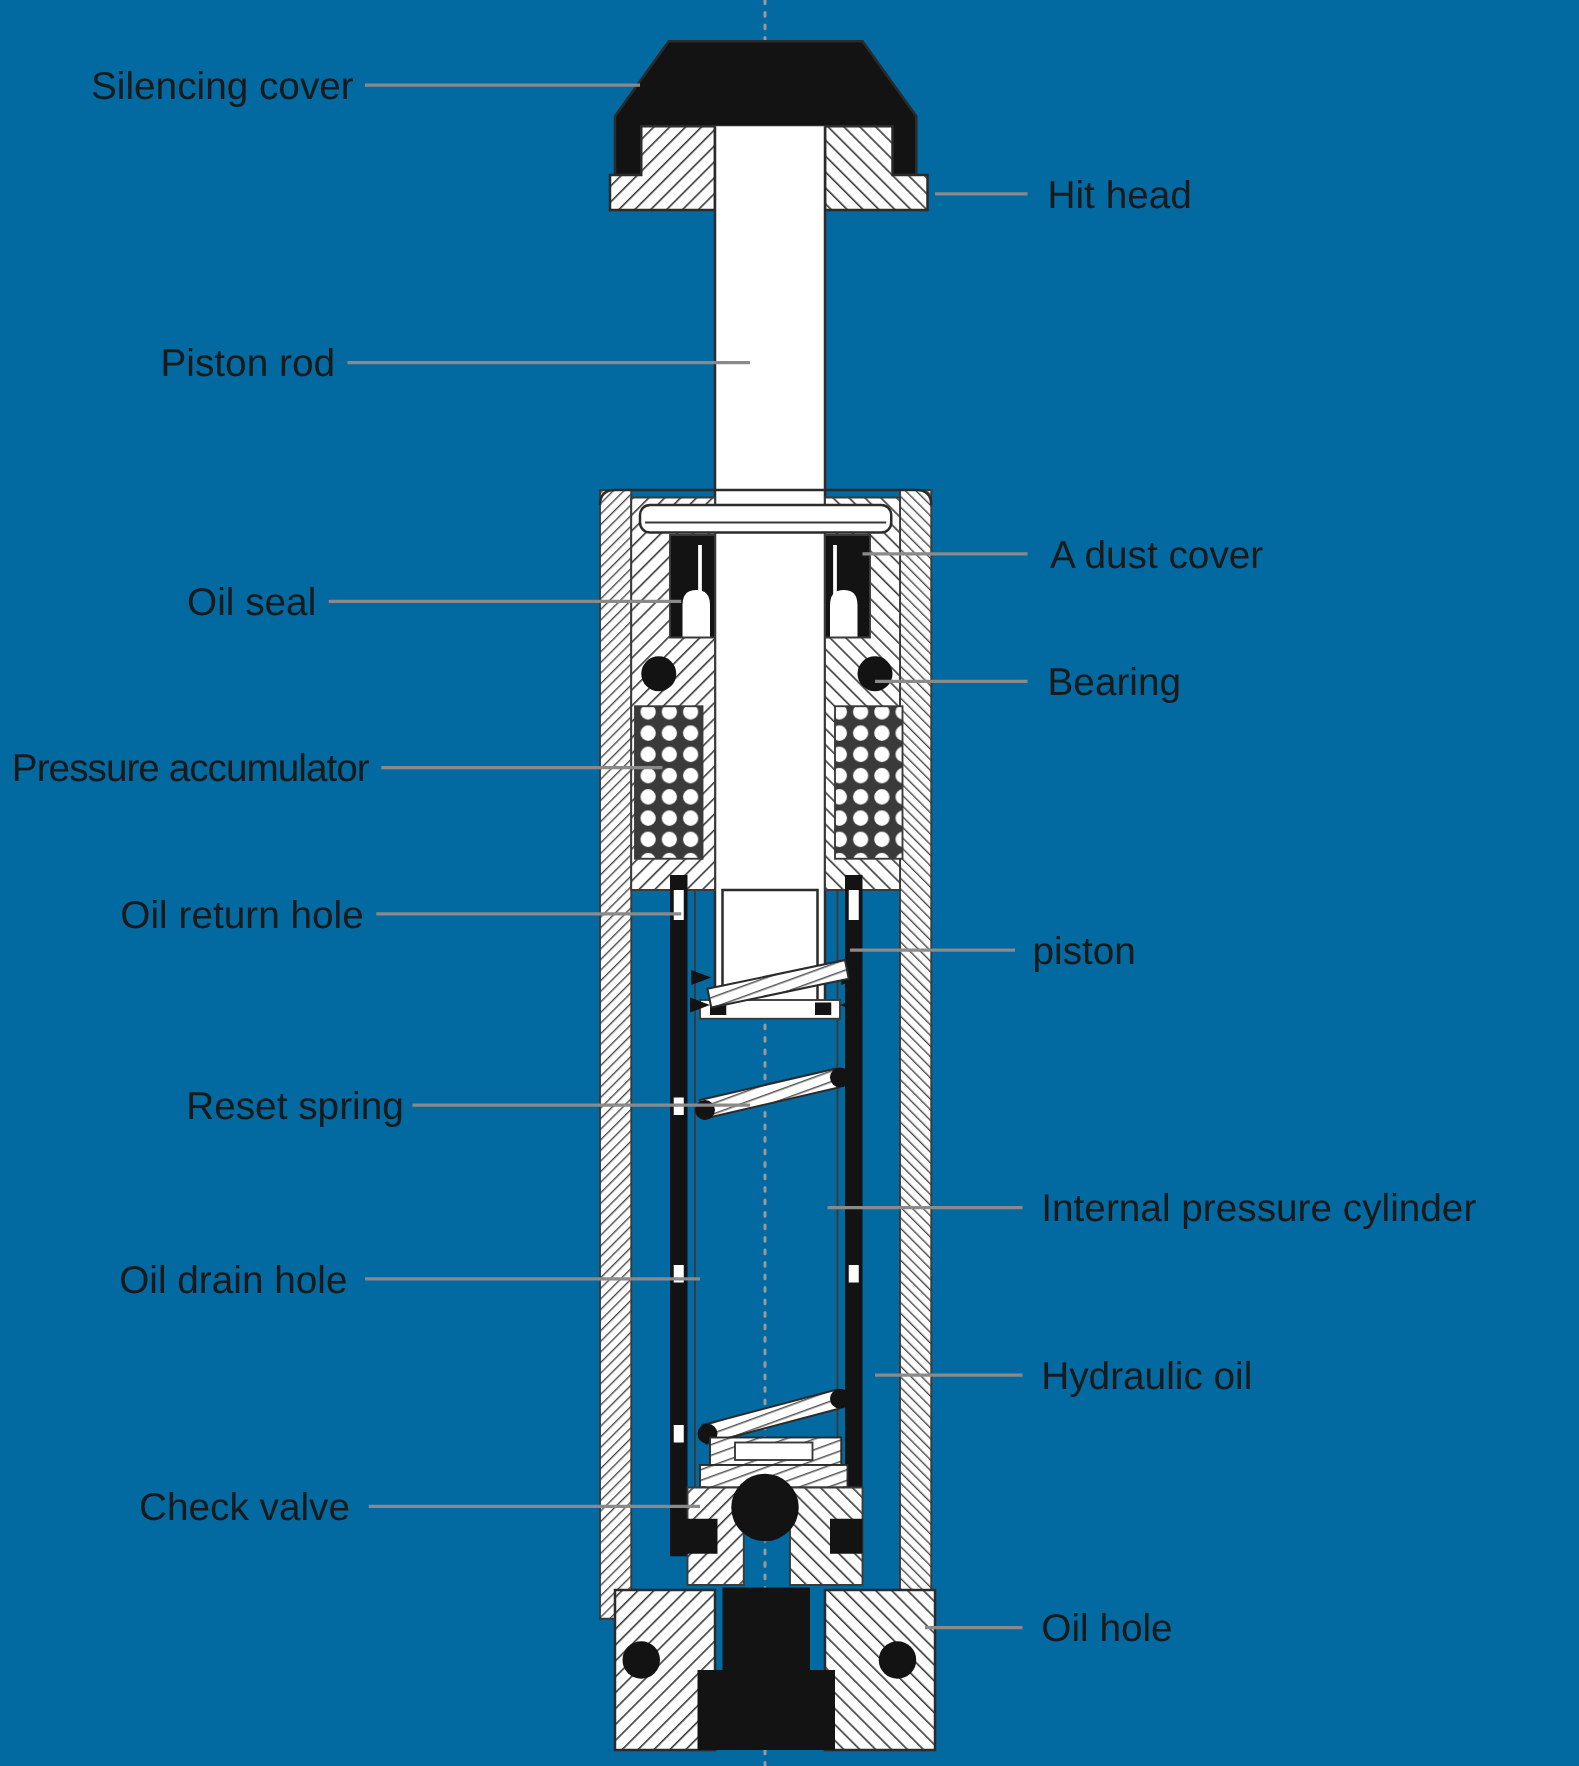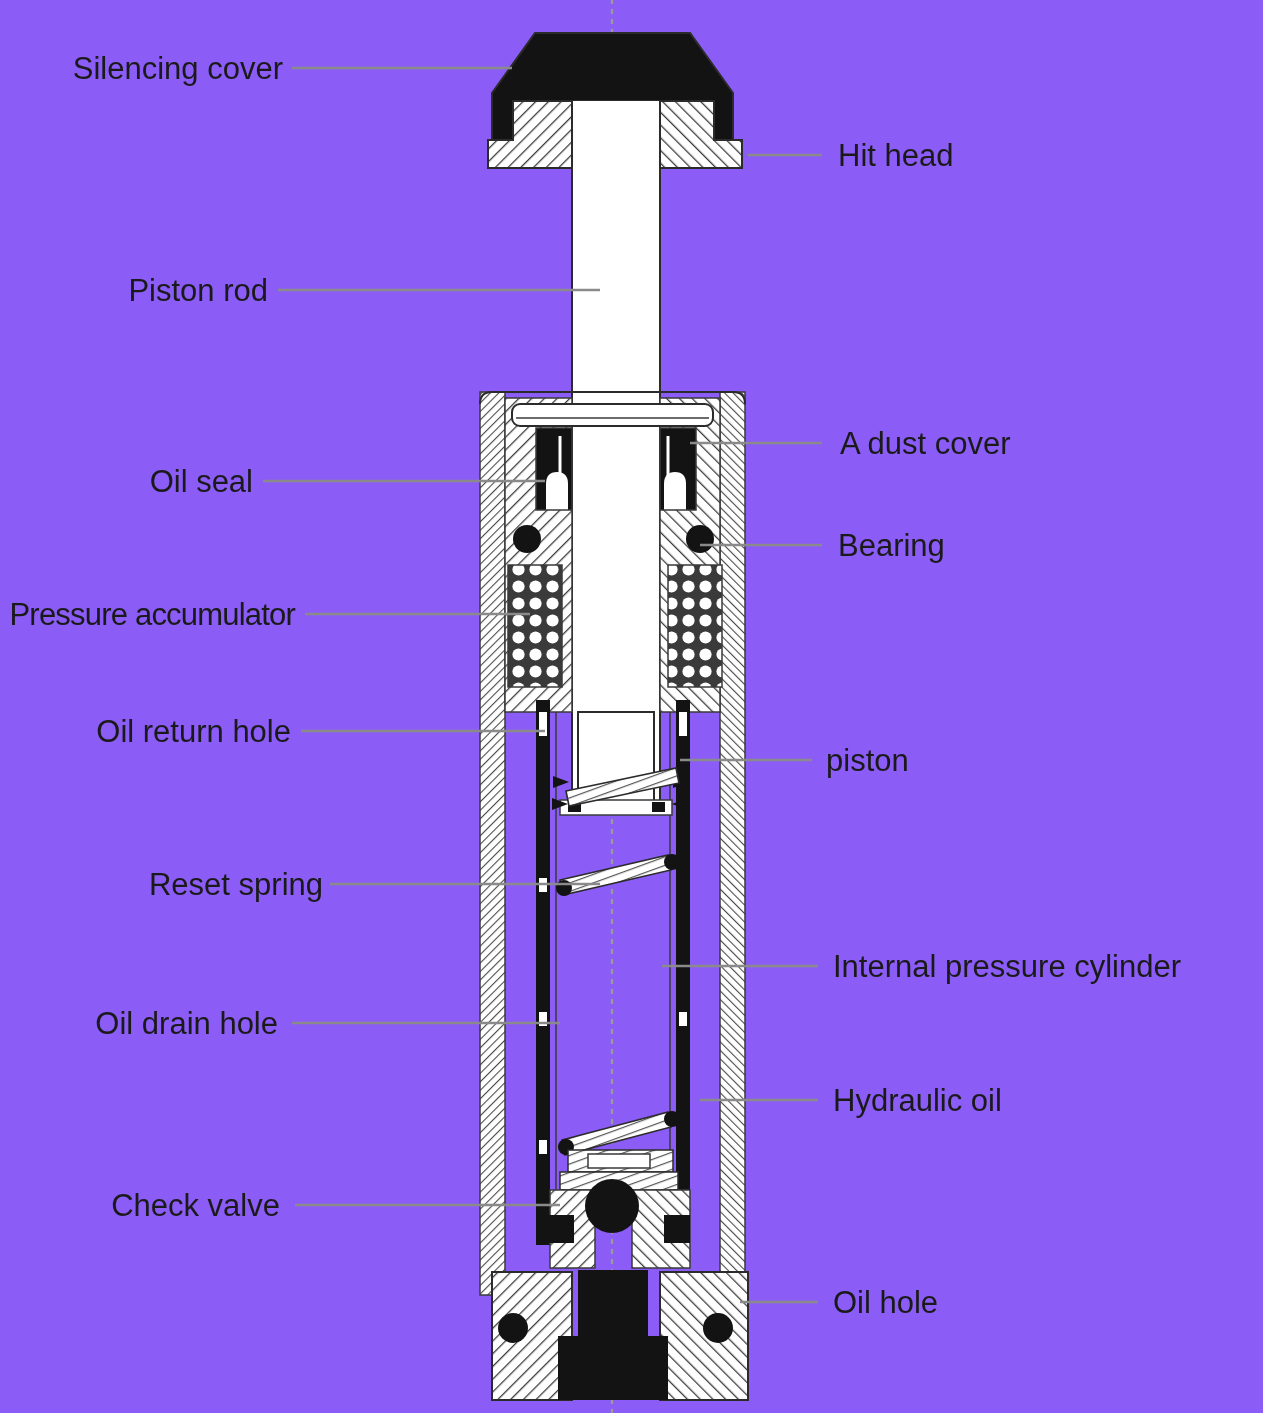--- a/index.html
+++ b/index.html
@@ -1,17 +1,17 @@
 <!DOCTYPE html>
 <html><head>
 <meta charset="utf-8">
 <style>
   html,body{margin:0;padding:0;background:#ffffff;}
   body{width:1263px;height:1413px;font-family:"Liberation Sans",sans-serif;}
-  #stage{position:relative;width:1263px;height:1413px;overflow:hidden;background:#8b5cf6;}
+  #stage{position:relative;width:1263px;height:1413px;overflow:hidden;background:#0369a1;}
   svg#diagram{position:absolute;left:0;top:0;width:1263px;height:1413px;display:block;}
   .lbl{font-family:"Liberation Sans",sans-serif;font-size:31px;fill:#1a1a1a;}
   .lbl-l{text-anchor:end;}
   .lbl-r{text-anchor:start;}
   .lbl-tight{letter-spacing:-0.8px;}
   .leader{stroke:#8a8a8a;stroke-width:2.6;fill:none;}
   .axis{stroke:#9a9a9a;stroke-width:2.4;fill:none;stroke-dasharray:3 7;stroke-linecap:round;}
   .outl{stroke:#2b2b2b;stroke-width:2;fill:none;}
   .outl-thin{stroke:#3a3a3a;stroke-width:1.5;fill:none;}
   .blk{fill:#131313;}

